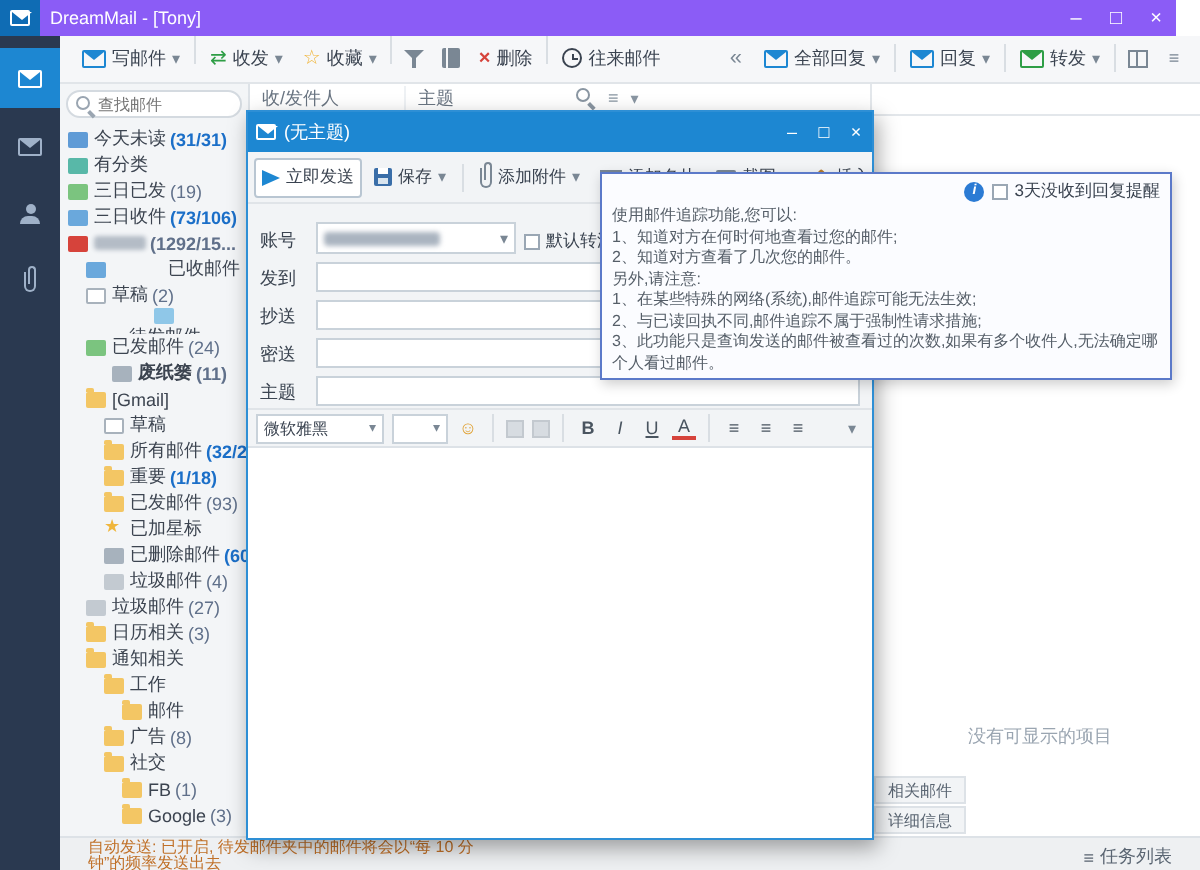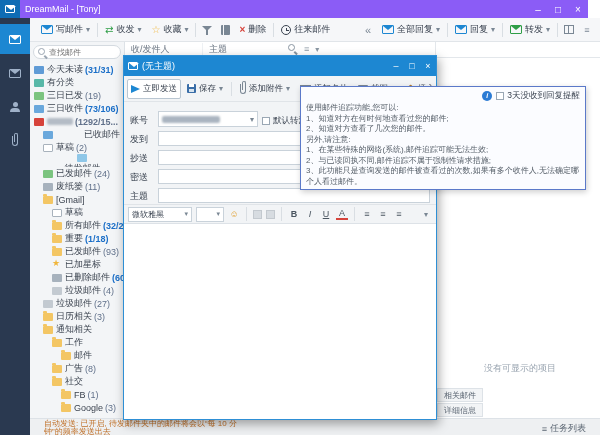--- a/index.html
+++ b/index.html
@@ -7,21 +7,21 @@
   body { position:relative; font-family:"Liberation Sans","DejaVu Sans",sans-serif; font-size:9px; color:#333; background:#fff; overflow:hidden; }
 
   
   .titlebar { position:absolute; left:0; top:0; width:588px; height:18px; background:#8b5cf6; color:#fff; display:flex; align-items:center; z-index:5; }
   .logo { width:20px; height:18px; background:#0f6cb4; display:flex; align-items:center; justify-content:center; color:#fff; flex:none; }
   .titlebar .title { margin-left:5px; font-size:9px; }
   .wincontrols { margin-left:auto; display:flex; }
   .wincontrols span { width:20px; height:18px; display:flex; align-items:center; justify-content:center; font-size:10px; cursor:default; }
 
   
-  .toolbar { position:absolute; left:0; top:18px; width:600px; height:24px; background:#f6f7f9; border-bottom:1px solid #e1e5e9; display:flex; align-items:center; padding-left:36px; white-space:nowrap; overflow:hidden; z-index:1; }
+  .toolbar { position:absolute; left:0; top:18px; width:600px; height:24px; background:#f6f7f9; border-bottom:1px solid #e1e5e9; display:flex; align-items:flex-start; padding-left:36px; white-space:nowrap; overflow:hidden; z-index:1; }
   .tbtn { display:inline-flex; align-items:center; gap:3px; padding:0 5px; height:22px; color:#3a4350; font-size:9px; }
   .tbtn .dd { color:#7a8794; font-size:8px; }
   .tsep { width:1px; height:14px; background:#d9dee3; margin:0 2px; flex:none; }
   .ticon { display:inline-flex; align-items:center; justify-content:center; width:18px; height:22px; color:#7a8794; }
   .rightgroup { margin-left:auto; display:flex; align-items:center; padding-right:4px; }
 
   
   .miniicons { position:absolute; left:288px; top:44px; display:flex; gap:6px; align-items:center; color:#8a96a2; z-index:1; }
 
   
@@ -288,21 +288,21 @@
         <span class="flabel">待发邮件</span>
         <span class="fcount"></span>
       </div>
 
       <div class="trow" style="padding-left: 13px;">
         <span class="ficon fi-sent"></span>
         <span class="flabel">已发邮件</span>
         <span class="fcount">(24)</span>
       </div>
 
-      <div class="trow" style="padding-left: 13px;">
+      <div class="trow" style="padding-left: 26px; font-weight: bold;">
         <span class="ficon fi-trash"></span>
         <span class="flabel">废纸篓</span>
         <span class="fcount">(11)</span>
       </div>
 
       <div class="trow" style="padding-left: 13px;">
         <span class="ficon fi-folder"></span>
         <span class="flabel">[Gmail]</span>
         <span class="fcount"></span>
       </div>

